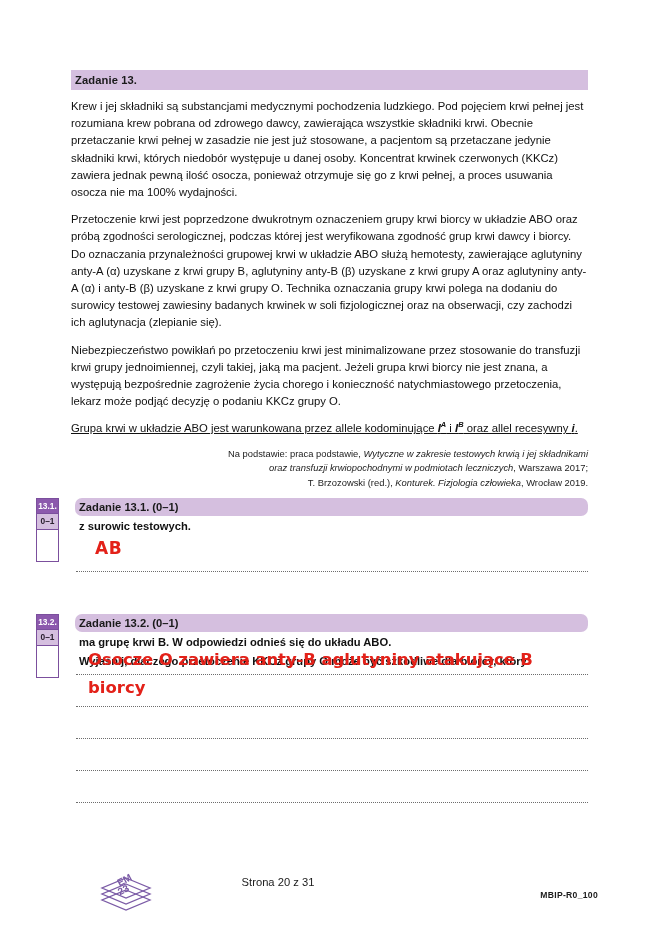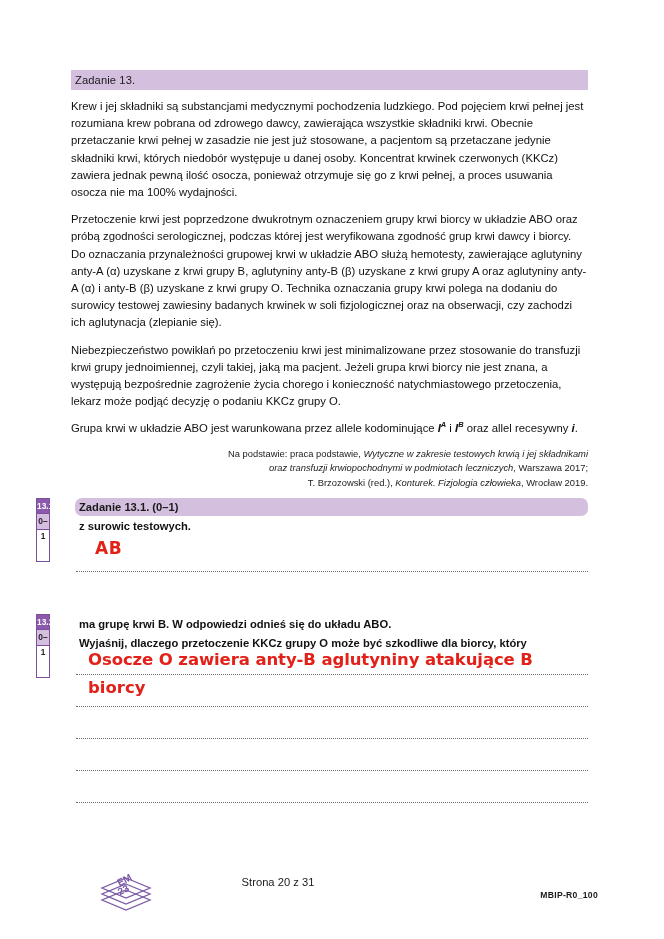--- a/index.html
+++ b/index.html
@@ -27,39 +27,39 @@
   
   .stimulus {
     position: absolute;
     left: 71px;
     top: 70px;
     width: 517px;
   }
 
   .task-band {
     background: #d5bfdf;
-    font-weight: normal;
+    font-weight: bold;
     font-size: 11.2px;
     line-height: 16px;
     padding: 2px 0 2px 4px;
     color: #1a1a1a;
     letter-spacing: 0.1px;
   }
 
   .body-text {
     font-size: 11.3px;
     line-height: 17.2px;
     text-align: left;
     margin-top: 8px;
     color: #111111;
   }
   .body-text p {
     margin: 0 0 10px 0;
   }
-  .body-text p:last-child { margin-bottom: 0; }
+  .body-text p:last-child { margin-bottom: 0; text-decoration: underline; }
 
   .allele {
     font-style: italic;
     font-weight: bold;
   }
   .allele sup {
     font-size: 0.66em;
     font-style: italic;
     font-weight: bold;
     vertical-align: super;
@@ -75,21 +75,21 @@
     text-align: right;
     font-size: 9.4px;
     line-height: 14.4px;
     color: #222222;
   }
   .source i { font-style: italic; }
 
   
   .score-box {
     position: absolute;
-    width: 14px;
+    width: 23px;
     border: 1px solid #7b4f9d;
     box-sizing: border-box;
     background: #c4b5fd;
   }
   .score-id {
     background: #8c59ad;
     color: #ffffff;
     font-size: 8.4px;
     font-weight: bold;
     text-align: center;
@@ -235,20 +235,21 @@
   <div class="hand hand-ab">AB</div>
   <div class="dotline" style="top:571px;"></div>
 
   <div class="score-box" style="left:36px; top:614px;">
     <div class="score-id">13.2.</div>
     <div class="score-range">0–1</div>
     <div class="score-blank"></div>
   </div>
 
   <div class="subtask" style="top:614px;">
+    <div class="subtask-band">Zadanie 13.2. (0–1)</div>
     <div class="prompt">ma grupę krwi B. W odpowiedzi odnieś się do układu ABO.</div>
     <div class="prompt">Wyjaśnij, dlaczego przetoczenie KKCz grupy O może być szkodliwe dla biorcy, który</div>
   </div>
 
   <div class="hand hand-line1">Osocze O zawiera anty-B aglutyniny atakujące B</div>
   <div class="hand hand-line2">biorcy</div>
 
   <div class="dotline" style="top:674px;"></div>
   <div class="dotline" style="top:706px;"></div>
   <div class="dotline" style="top:738px;"></div>

